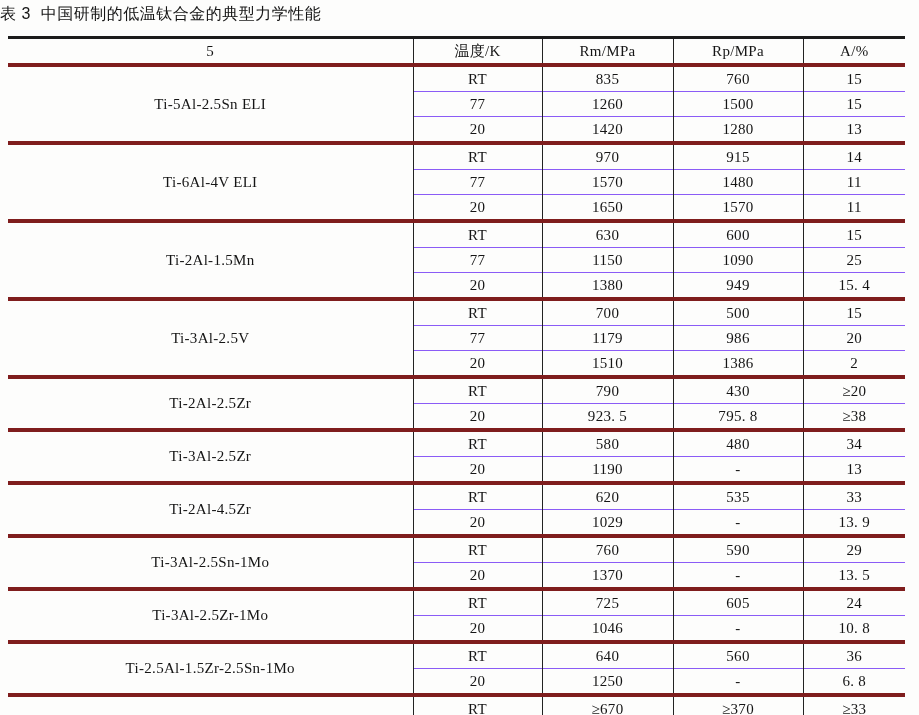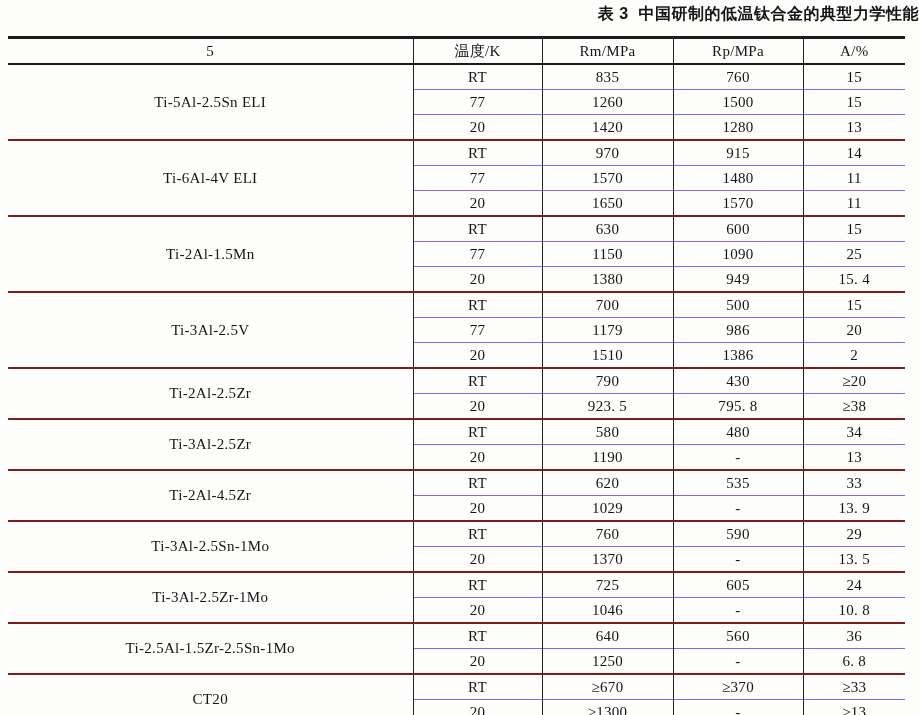--- a/index.html
+++ b/index.html
@@ -11,23 +11,23 @@
     font-family: "Liberation Serif", "DejaVu Serif", serif;
     color: #151515;
     position: relative;
     overflow: hidden;
   }
   .doc-title {
     position: absolute;
     top: 4px;
     left: 0;
     width: 919px;
-    text-align: right;
+    text-align: left;
     font-family: "Liberation Sans", "DejaVu Sans", sans-serif;
-    font-weight: bold;
+    font-weight: normal;
     font-size: 16px;
     letter-spacing: 0.5px;
     white-space: pre;
   }
   table.props {
     position: absolute;
     top: 36px;
     left: 8px;
     width: 897px;
     border-collapse: collapse;
@@ -48,21 +48,21 @@
     overflow: hidden;
   }
   table.props th:not(:last-child),
   table.props td:not(:last-child) {
     border-right: 1px solid #222;
   }
   table.props thead th {
     border-bottom: 2px solid #1b1b1b;
   }
   tbody tr.group-start td {
-    border-top: 2px solid #7f1d1d;
+    border-top: 4px solid #7f1d1d;
   }
   tbody tr:not(.group-start) td {
     border-top: 1px solid #8b5cf6;
   }
   td.alloy {
     text-align: center;
   }
 </style>
 </head>
 <body>

